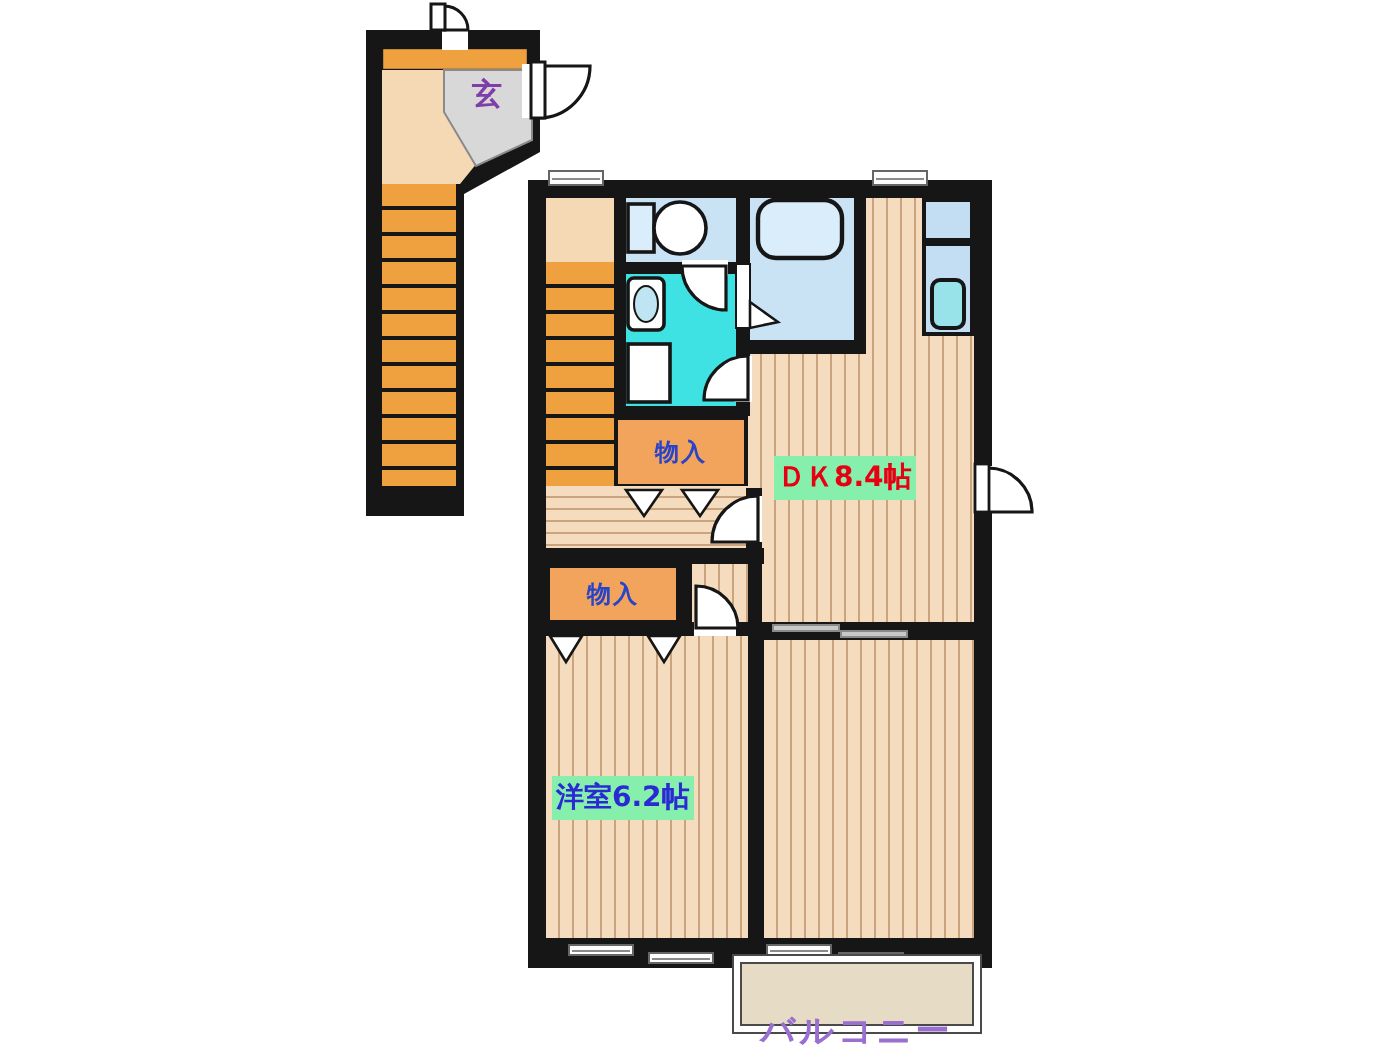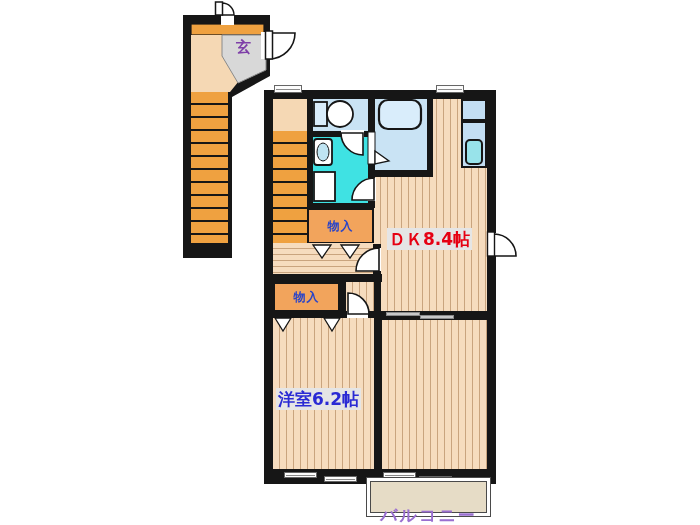--- a/index.html
+++ b/index.html
@@ -13,21 +13,21 @@
   .landing{background:#f5d8b4;}
   .bathroom-bg{background:#c9e3f4;}
   .washroom-bg{background:#3fe2e3;}
   .closet{background:#f2a45c;border:2.5px solid #161616;display:flex;align-items:center;justify-content:center;}
   .closet span{color:#2a44c8;font-size:12px;font-weight:bold;letter-spacing:1px;}
   .counter{background:#c3def3;border:2px solid #161616;}
   .sink{background:#98e3ea;border:2px solid #161616;border-radius:5px;}
   .window{background:#fdfdfd;border:1px solid #666;}
   .window .pane{position:absolute;left:1px;right:1px;top:45%;height:1px;background:#8a8a8a;}
   .slide-panel{background:#c8c8c8;border:0.5px solid #8a8a8a;}
-  .label-box{background:#e5e5e5;padding:0 2px;font-size:17px;font-weight:bold;line-height:22px;white-space:nowrap;}
+  .label-box{background:#86efac;padding:0 2px;font-size:14px;font-weight:bold;line-height:22px;white-space:nowrap;}
   .svg-layer{position:absolute;left:0;top:0;z-index:10;}
   .above-svg{z-index:12;}
   .txt{z-index:15;}
   .balcony-outer{border:1.5px solid #4a4a4a;background:#ffffff;}
   .balcony-inner{background:#e6dcc6;border:1.5px solid #4a4a4a;display:flex;align-items:center;justify-content:center;}
   .balcony-inner span{color:#9a6fd0;font-size:17px;font-weight:bold;letter-spacing:2px;margin-top:36px;}
 </style>
 </head>
 <body>
 

